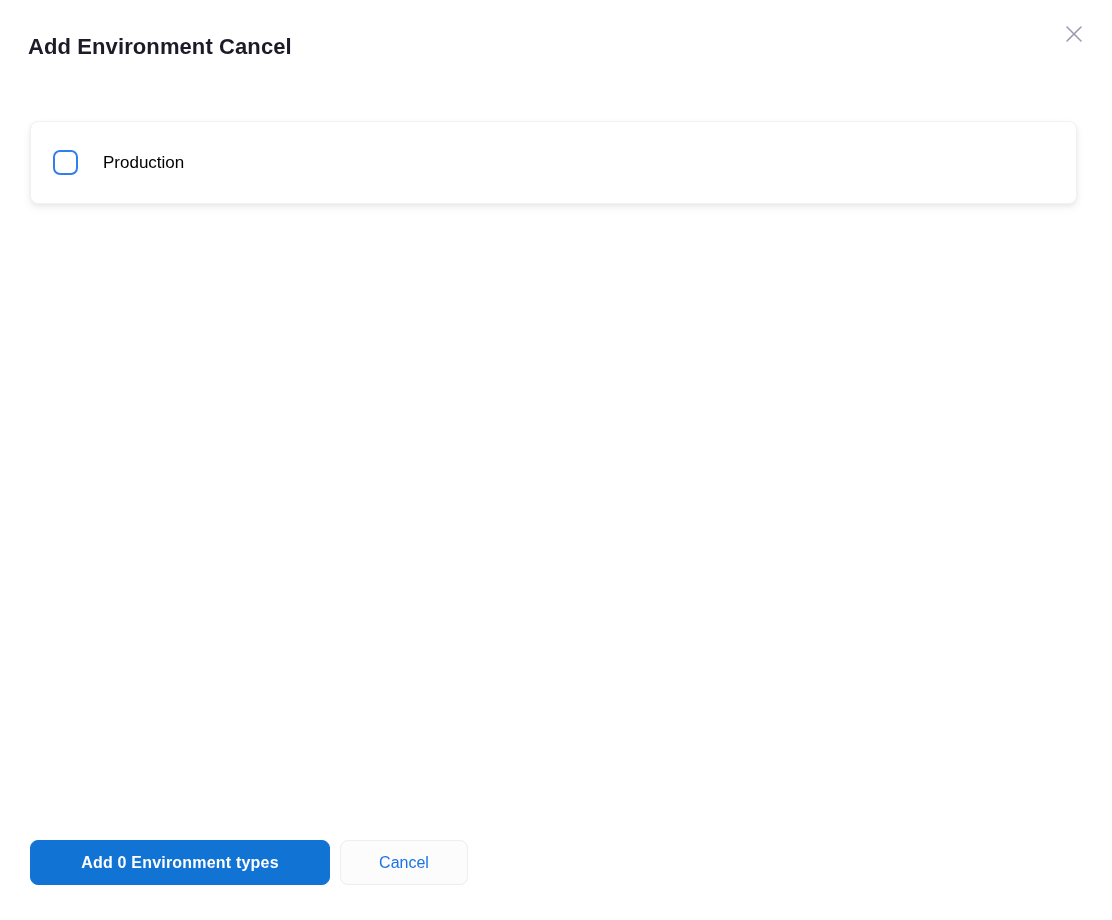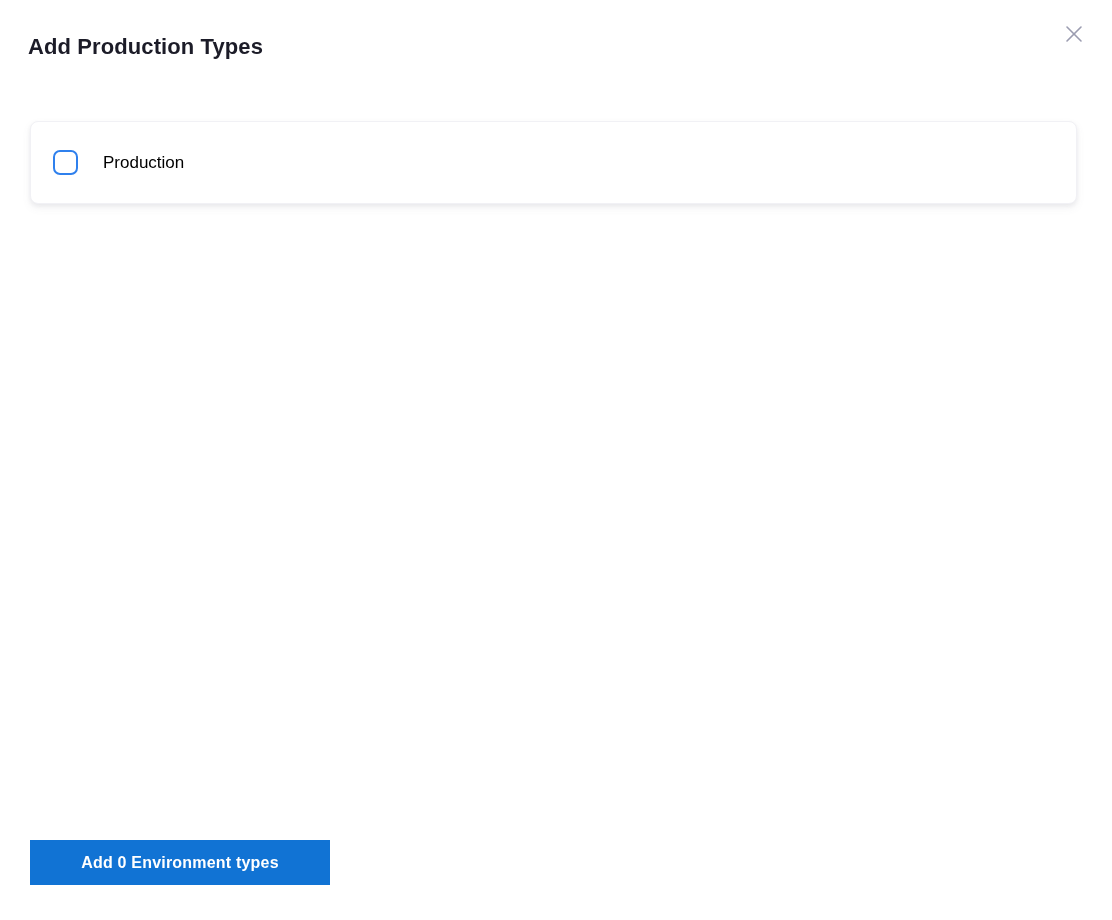--- a/index.html
+++ b/index.html
@@ -66,21 +66,21 @@
   }
   .footer {
     position: absolute;
     left: 30px; top: 840px;
     display: flex;
     align-items: center;
     gap: 10px;
   }
   .btn {
     height: 45px;
-    border-radius: 0;
+    border-radius: 8px;
     font-family: "Liberation Sans", sans-serif;
     font-size: 16px;
     cursor: pointer;
     display: inline-flex;
     align-items: center;
     justify-content: center;
   }
   .btn-primary {
     width: 300px;
     background: #1173d4;
@@ -95,21 +95,21 @@
     border: 1px solid #eceef2;
     color: #1a73e8;
     font-weight: 400;
   }
 </style>
 </head>
 <body>
 
 <div class="dialog">
 
-  <h2 class="dialog-title">Add Production Types</h2>
+  <h2 class="dialog-title">Add Environment Cancel</h2>
 
   <button class="close-btn" aria-label="Close">
     <span>
       <svg width="24" height="24" viewBox="0 0 24 24" fill="none" stroke="#9b9cb0" stroke-width="1.6" stroke-linecap="round">
         <line x1="5" y1="5" x2="19" y2="19"></line>
         <line x1="19" y1="5" x2="5" y2="19"></line>
       </svg>
     </span>
   </button>
 
@@ -118,15 +118,16 @@
     <div class="type-card">
       <span class="checkbox" role="checkbox" aria-checked="false"></span>
       <span class="type-label">Production</span>
     </div>
 
 
   </div>
 
   <div class="footer">
     <button class="btn btn-primary">Add 0 Environment types</button>
+    <button class="btn btn-secondary">Cancel</button>
   </div>
 
 </div>
 
 </body></html>

